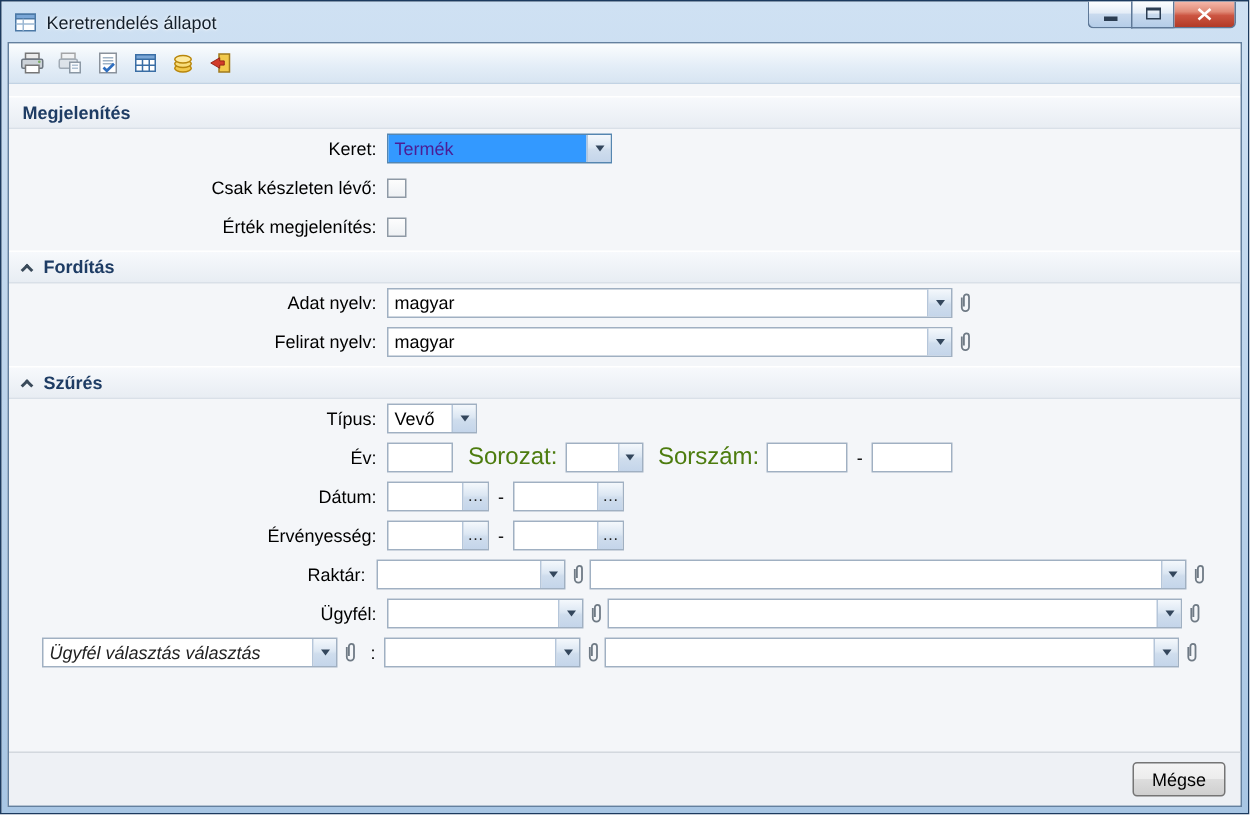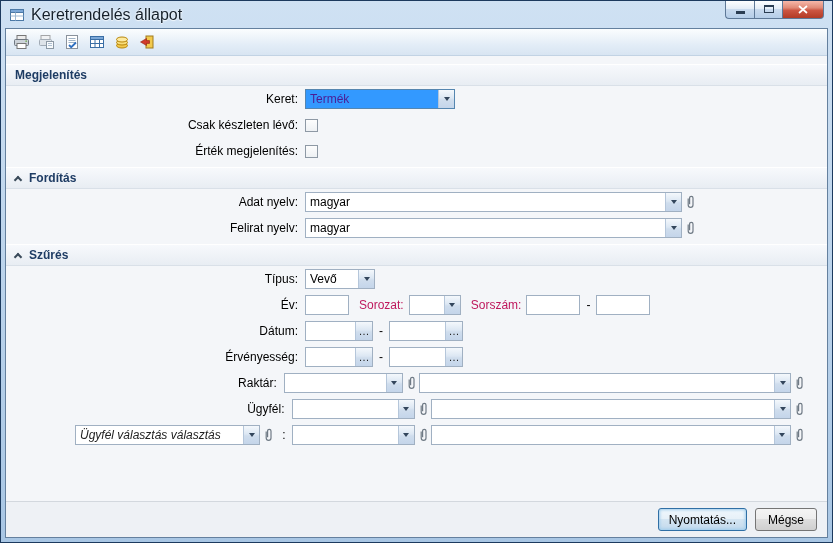--- a/index.html
+++ b/index.html
@@ -7,21 +7,21 @@
   .window{
     width:833px;height:543px;
     border:1px solid #1c3a5e;
     background:linear-gradient(#cfe1f3,#a8c6e4);
     padding:0 4px 4px 4px;
     position:relative;
   }
   
   .titlebar{height:27px;display:flex;align-items:center;position:relative;padding-left:4px;}
   .appicon{width:16px;height:16px;display:inline-flex;}
-  .title{margin-left:6px;font-size:16px;color:#15202b;text-shadow:0 0 3px #ffffff,0 1px 0 #eaf3fb;}
+  .title{margin-left:6px;font-size:12px;color:#15202b;text-shadow:0 0 3px #ffffff,0 1px 0 #eaf3fb;}
   .caption-buttons{position:absolute;top:0;right:4px;display:flex;}
   .cap{height:18px;border:1px solid #5e7897;border-top:none;display:flex;align-items:flex-start;justify-content:center;
        background:linear-gradient(#fdfeff,#e4edf7 45%,#c9daee 50%,#b5cde8);cursor:default;}
   .cap.minb{width:29px;border-radius:0 0 0 4px;border-right:none;}
   .cap.maxb{width:28px;border-right:none;}
   .cap.closeb{width:42px;border-radius:0 0 4px 0;
        background:linear-gradient(#f6b8aa,#e08a77 40%,#cc5542 55%,#b23a26);}
   .glyph-min{width:9px;height:3px;background:#2b3d52;margin-top:10px;}
   .glyph-max{width:10px;height:8px;border:1px solid #2b3d52;border-top:2px solid #2b3d52;margin-top:4px;background:transparent;}
   .cap svg{margin-top:4px;}
@@ -31,35 +31,35 @@
   .toolbar{height:27px;display:flex;align-items:center;padding:0 4px;
     background:linear-gradient(#fbfdfe,#e3edf7 60%,#d8e5f2);border-bottom:1px solid #c2d3e4;}
   .tbtn{width:23px;height:23px;border:1px solid transparent;background:transparent;padding:0;margin-right:2px;
     display:flex;align-items:center;justify-content:center;cursor:default;}
   
   .content{flex:1;display:flex;flex-direction:column;padding-top:5px;overflow:hidden;}
   .sect{height:22px;display:flex;align-items:center;padding-left:9px;margin-top:3px;
     background:linear-gradient(#f7f9fc,#e8edf3);border-top:1px solid #ffffff;border-bottom:1px solid #d9e0e8;}
   .sect-title{font-size:12px;font-weight:bold;color:#1e3c64;}
   .chev{width:6px;height:6px;border-left:2px solid #3a4a5a;border-top:2px solid #3a4a5a;transform:rotate(45deg);display:inline-block;margin-right:8px;margin-top:3px;}
-  .frow{height:26px;display:flex;align-items:center;padding:0 20px;margin-left:47px;}
+  .frow{height:26px;display:flex;align-items:center;padding:0 20px;}
   .flabel{width:232px;text-align:right;padding-right:7px;font-size:12px;color:#000;}
-  .ilabel{font-size:12px;color:#be185d;margin:0 5px 0 10px;}
+  .ilabel{font-size:16px;color:#4d7c0f;margin:0 5px 0 10px;}
   .dash{font-size:12px;color:#000;margin:0 6px;}
   
   .combo{display:inline-flex;align-items:stretch;height:20px;background:#fff;border:1px solid #a0b0c2;}
   .combo .txt{flex:1;font-size:12px;line-height:18px;padding:0 4px;color:#000;white-space:nowrap;overflow:hidden;}
   .combo .txt.sel{background:#3399ff;color:#4c1d95;}
   .combo .txt.italic{font-style:italic;color:#222;}
   .arrowbtn{width:16px;display:flex;align-items:center;justify-content:center;
     background:linear-gradient(#f4f8fc,#dce7f3 45%,#cfdded 55%,#c4d5ea);border-left:1px solid #b5c6da;cursor:default;}
   .tri{width:0;height:0;border-left:3.5px solid transparent;border-right:3.5px solid transparent;border-top:4px solid #33465c;}
   .combo.focus{border-color:#5586b0;}
   
-  .w150{width:150px;} .w377{width:377px;gap:28px;} .w58{width:70px;justify-content:space-between;} .w52{width:52px;}
+  .w150{width:150px;} .w377{width:377px;gap:28px;} .w58{width:60px;justify-content:space-between;} .w52{width:52px;}
   .w131{width:131px;} .w411{width:411px;} .w383{width:383px;} .w197{width:197px;}
   
   .tin{height:20px;border:1px solid #a0b0c2;background:#fff;font:12px "Liberation Sans",sans-serif;padding:0 3px;}
   .w44{width:44px;} .w54{width:54px;}
   
   .datebox{display:inline-flex;align-items:stretch;height:20px;border:1px solid #a0b0c2;background:#fff;}
   .datebox .dtxt{flex:1;}
   .dots{width:17px;display:flex;align-items:center;justify-content:center;font-size:11px;color:#222;
     background:linear-gradient(#f4f8fc,#dce7f3 45%,#cfdded 55%,#c4d5ea);border-left:1px solid #b5c6da;cursor:default;}
   .dw68{width:68px;} .dw74{width:74px;}
@@ -358,19 +358,18 @@
             </span>
         </span>
         <span class="clip">
           <svg width="11" height="15" viewBox="0 0 11 15">
               <path d="M3.2 3.4 V10 a2.4 2.4 0 0 0 4.8 0 V3 a1.7 1.7 0 0 0 -3.4 0 V9.3" fill="none" stroke="#6f7a85" stroke-width="1.2"></path>
             </svg>
         </span>
       </div>
 
       <div class="footer">
-        <button class="btn default">Nyomtatás...</button>
         <button class="btn">Mégse</button>
       </div>
 
     </div>
   </div>
 </div>
 
 </body></html>

